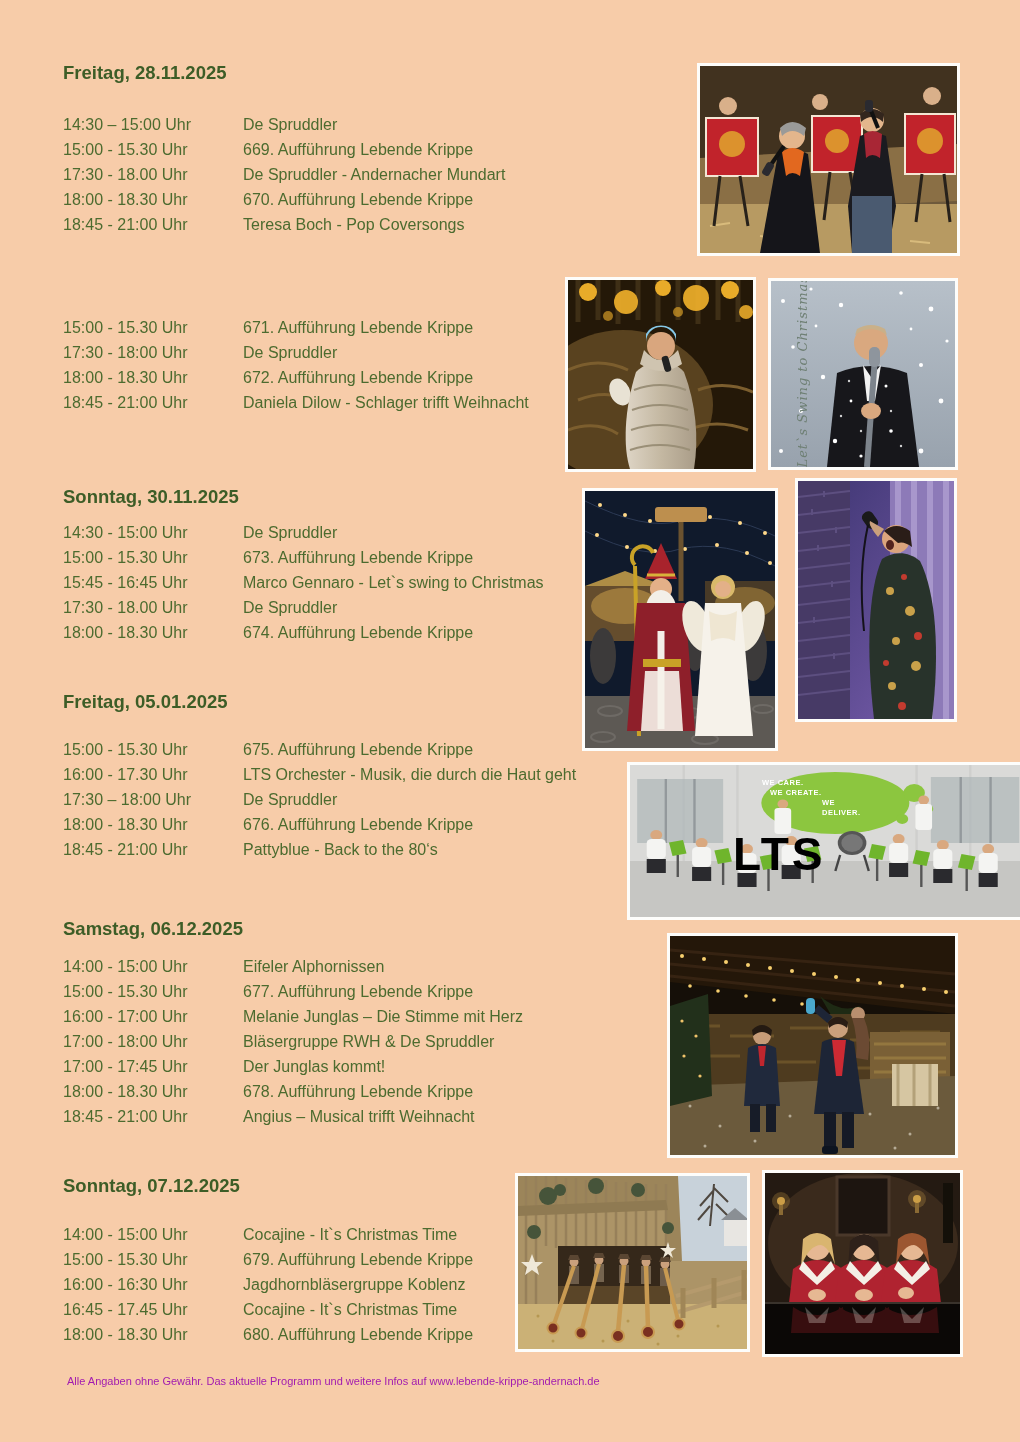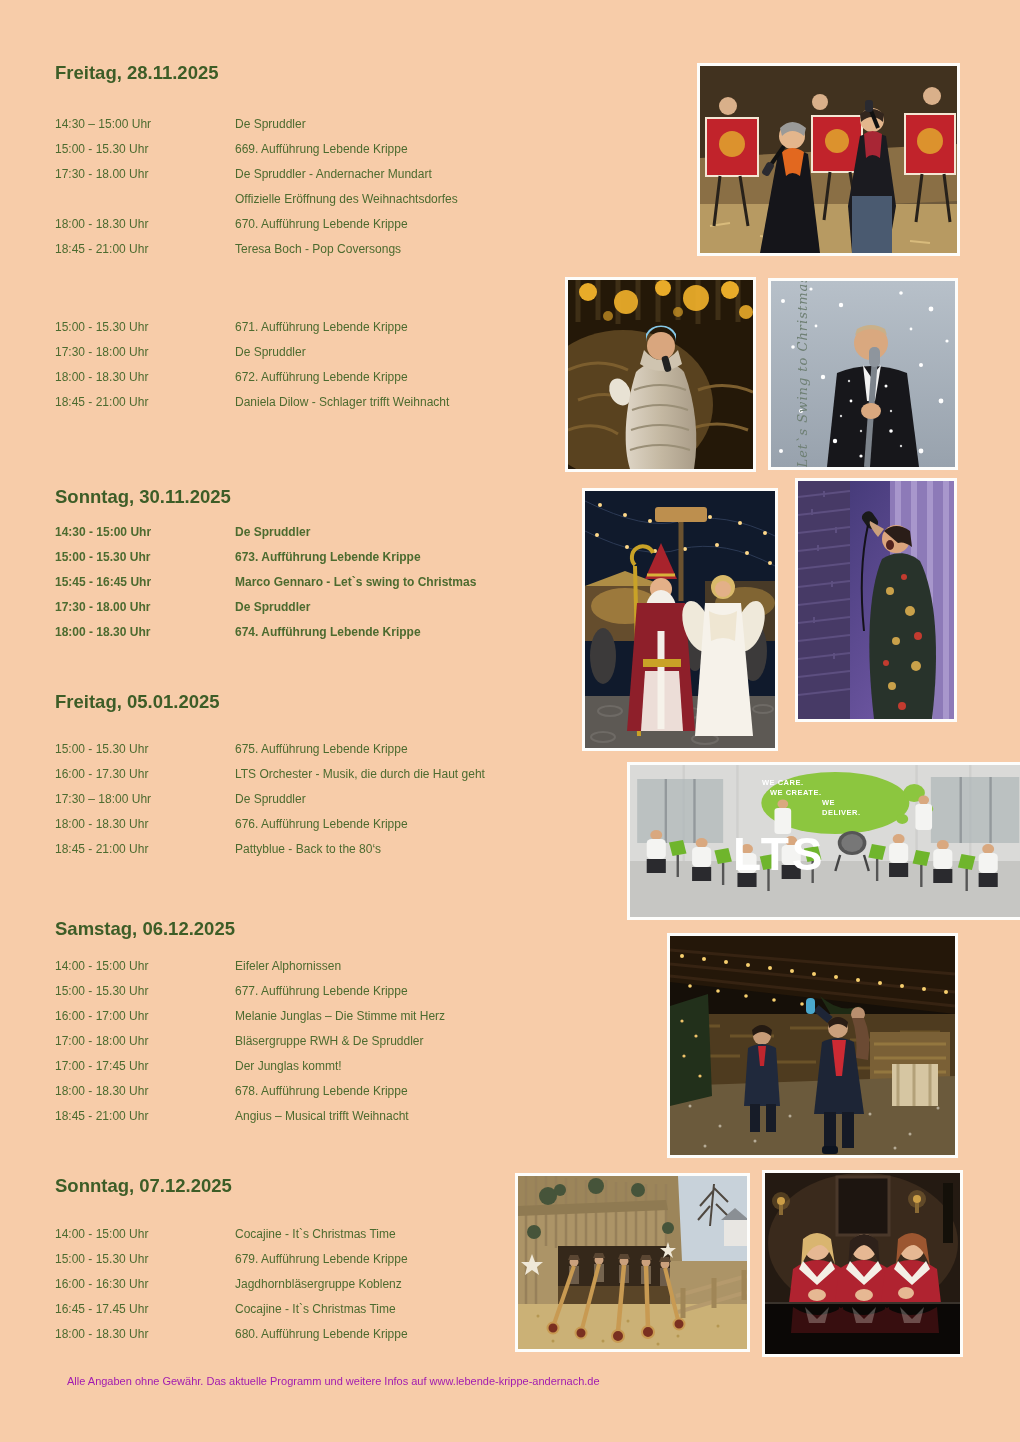--- a/index.html
+++ b/index.html
@@ -1,33 +1,33 @@
 <!DOCTYPE html>
 <html><head>
 <meta charset="utf-8">
 <style>
   html,body{margin:0;padding:0;}
   body{
     width:1020px;height:1442px;position:relative;overflow:hidden;
     background:#F7CCA9;
     font-family:"Liberation Sans", sans-serif;
   }
-  .section{position:absolute;left:55px;}
+  .section{position:absolute;left:63px;}
   .day-header{
     font-size:18.5px;font-weight:bold;color:#3D5D27;line-height:24px;
     white-space:nowrap;
   }
   .rows{}
-  .row{display:flex;line-height:25px;font-size:12px;color:#4C6B2F;}
+  .row{display:flex;line-height:25px;font-size:16px;color:#4C6B2F;}
   .row .time{flex:0 0 180px;white-space:nowrap;}
   .row .event{white-space:nowrap;}
 
   .sec0{top:61px;}  .sec0 .rows{margin-top:27px;}
   .sec1{top:301px;} .sec1 .rows{margin-top:14px;}
-  .sec2{top:485px;} .sec2 .rows{margin-top:11px;font-weight:bold;}
+  .sec2{top:485px;} .sec2 .rows{margin-top:11px;}
   .sec3{top:690px;} .sec3 .rows{margin-top:23px;}
   .sec4{top:917px;} .sec4 .rows{margin-top:13px;}
   .sec5{top:1174px;}.sec5 .rows{margin-top:24px;}
 
   .footer-note{
     position:absolute;left:67px;top:1375px;
     font-size:11px;color:#a21caf;white-space:nowrap;
   }
 
   .photo{
@@ -46,21 +46,21 @@
   .p9{left:762px;top:1170px;width:201px;height:187px;}
 
   .swing-caption{
     position:absolute;left:-62px;top:86px;width:186px;text-align:center;
     transform:rotate(-90deg);
     font-family:"DejaVu Serif", serif;font-style:italic;
     font-size:13px;color:#6E7F73;white-space:nowrap;letter-spacing:1px;
   }
   .lts-logo{
     position:absolute;left:103px;top:62px;
-    font-size:46px;font-weight:bold;color:#ffffff;letter-spacing:3px;
+    font-size:46px;font-weight:bold;color:#000000;letter-spacing:3px;
     font-family:"Liberation Sans", sans-serif;
   }
   .lts-wall-text{
     position:absolute;left:132px;top:13px;width:110px;
     font-size:7.5px;font-weight:bold;color:#FFFFFF;line-height:10px;
     letter-spacing:.5px;
   }
   .lts-wall-text span{display:block;}
   .lts-wall-text span:nth-child(2){padding-left:8px;}
   .lts-wall-text span:nth-child(3){padding-left:16px;margin-left:44px;}
@@ -75,24 +75,20 @@
         <span class="time">14:30 – 15:00 Uhr</span>
         <span class="event">De Spruddler</span>
       </div>
     <div class="row">
         <span class="time">15:00 - 15.30 Uhr</span>
         <span class="event">669. Aufführung Lebende Krippe</span>
       </div>
     <div class="row">
         <span class="time">17:30 - 18.00 Uhr</span>
         <span class="event">De Spruddler - Andernacher Mundart</span>
-      </div>
-    <div class="row">
-        <span class="time"></span>
-        <span class="event">Offizielle Eröffnung des Weihnachtsdorfes</span>
       </div>
     <div class="row">
         <span class="time">18:00 - 18.30 Uhr</span>
         <span class="event">670. Aufführung Lebende Krippe</span>
       </div>
     <div class="row">
         <span class="time">18:45 - 21:00 Uhr</span>
         <span class="event">Teresa Boch - Pop Coversongs</span>
       </div>
   </div>

